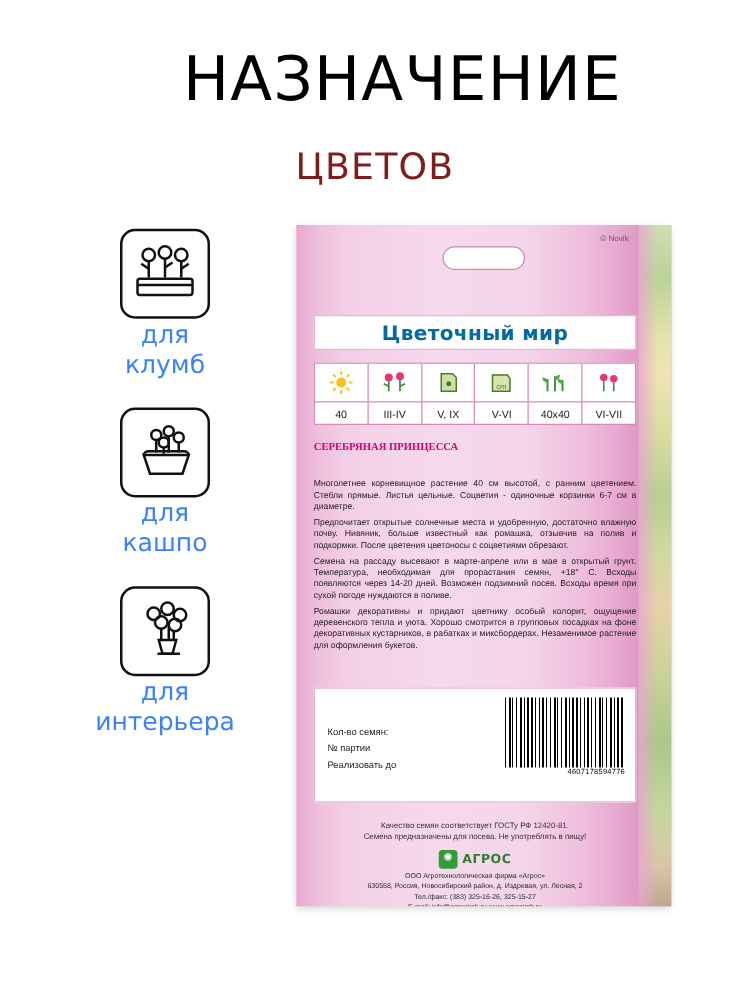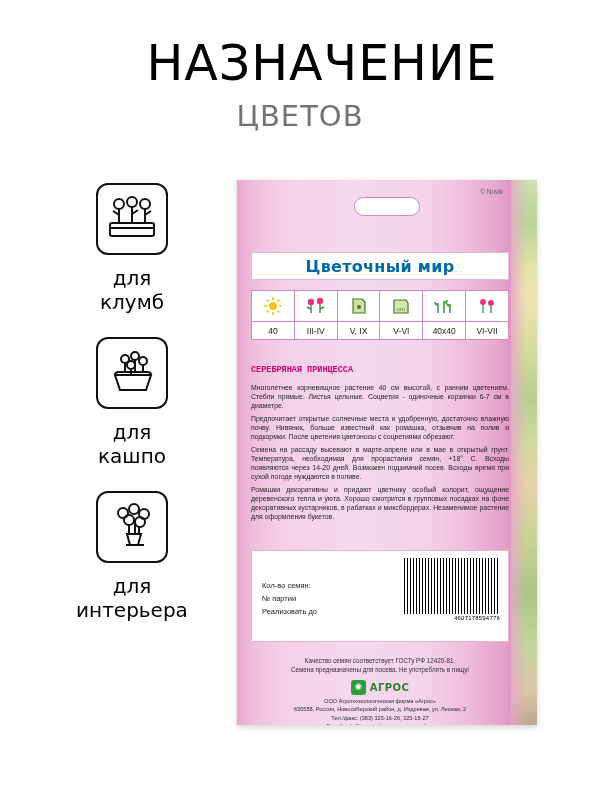--- a/index.html
+++ b/index.html
@@ -23,45 +23,44 @@
     font-weight: 400;
     color: #000;
     line-height: 1.05;
     font-family: "DejaVu Sans", sans-serif;
     padding-left: 44px;
   }
   .heading .line2 {
     font-size: 29px;
     letter-spacing: 1px;
     font-weight: 400;
-    color: #737373;
-    margin-top: 10px;
+    color: #7f1d1d;
+    margin-top: 27px;
     font-family: "DejaVu Sans", sans-serif;
   }
 
   
   .features {
     position: absolute;
     top: 183px; left: 62px;
     width: 140px;
   }
   .feature { width: 140px; text-align: center; margin-bottom: 12px; }
   .feature-icon {
     width: 72px; height: 72px;
     border: 2px solid #111;
     border-radius: 12px;
     margin: 0 auto;
     display: flex; align-items: center; justify-content: center;
     background: #fff;
   }
   .feature-label {
-    margin-top: 11px;
     font-size: 20px;
     line-height: 1.22;
-    color: #000000;
+    color: #3b82f6;
     font-family: "DejaVu Sans", sans-serif;
   }
   .feature + .feature { margin-top: 22px; }
 
   
   .packet {
     position: absolute;
     left: 237px; top: 180px;
     width: 300px; height: 545px;
     background:
@@ -147,22 +146,22 @@
     font-family: "Liberation Sans", sans-serif;
   }
 
   
   .title-block { position: absolute; left: 14px; top: 166px; width: 258px; }
   .seed-name {
     color: #d4006e; font-size: 13.5px; font-weight: bold; letter-spacing: .2px;
     font-family: "DejaVu Sans", sans-serif;
   }
   .seed-variety {
-    color: #d4006e; font-size: 8.5px; font-weight: bold; margin-top: 19px;
-    font-family: Liberation Mono, monospace;
+    color: #d4006e; font-size: 8.5px; font-weight: bold; margin-top: 6px;
+    font-family: Liberation Serif, serif;
   }
   .seed-latin {
     color: #2b2b2b; font-size: 8.5px; font-weight: bold; margin-top: 1px;
     font-family: "Liberation Sans", sans-serif;
   }
 
   .desc {
     position: absolute; left: 14px; top: 203px; width: 258px;
     font-size: 6.9px; line-height: 1.32; color: #1f1f1f; text-align: justify;
     font-family: "Liberation Sans", sans-serif;

